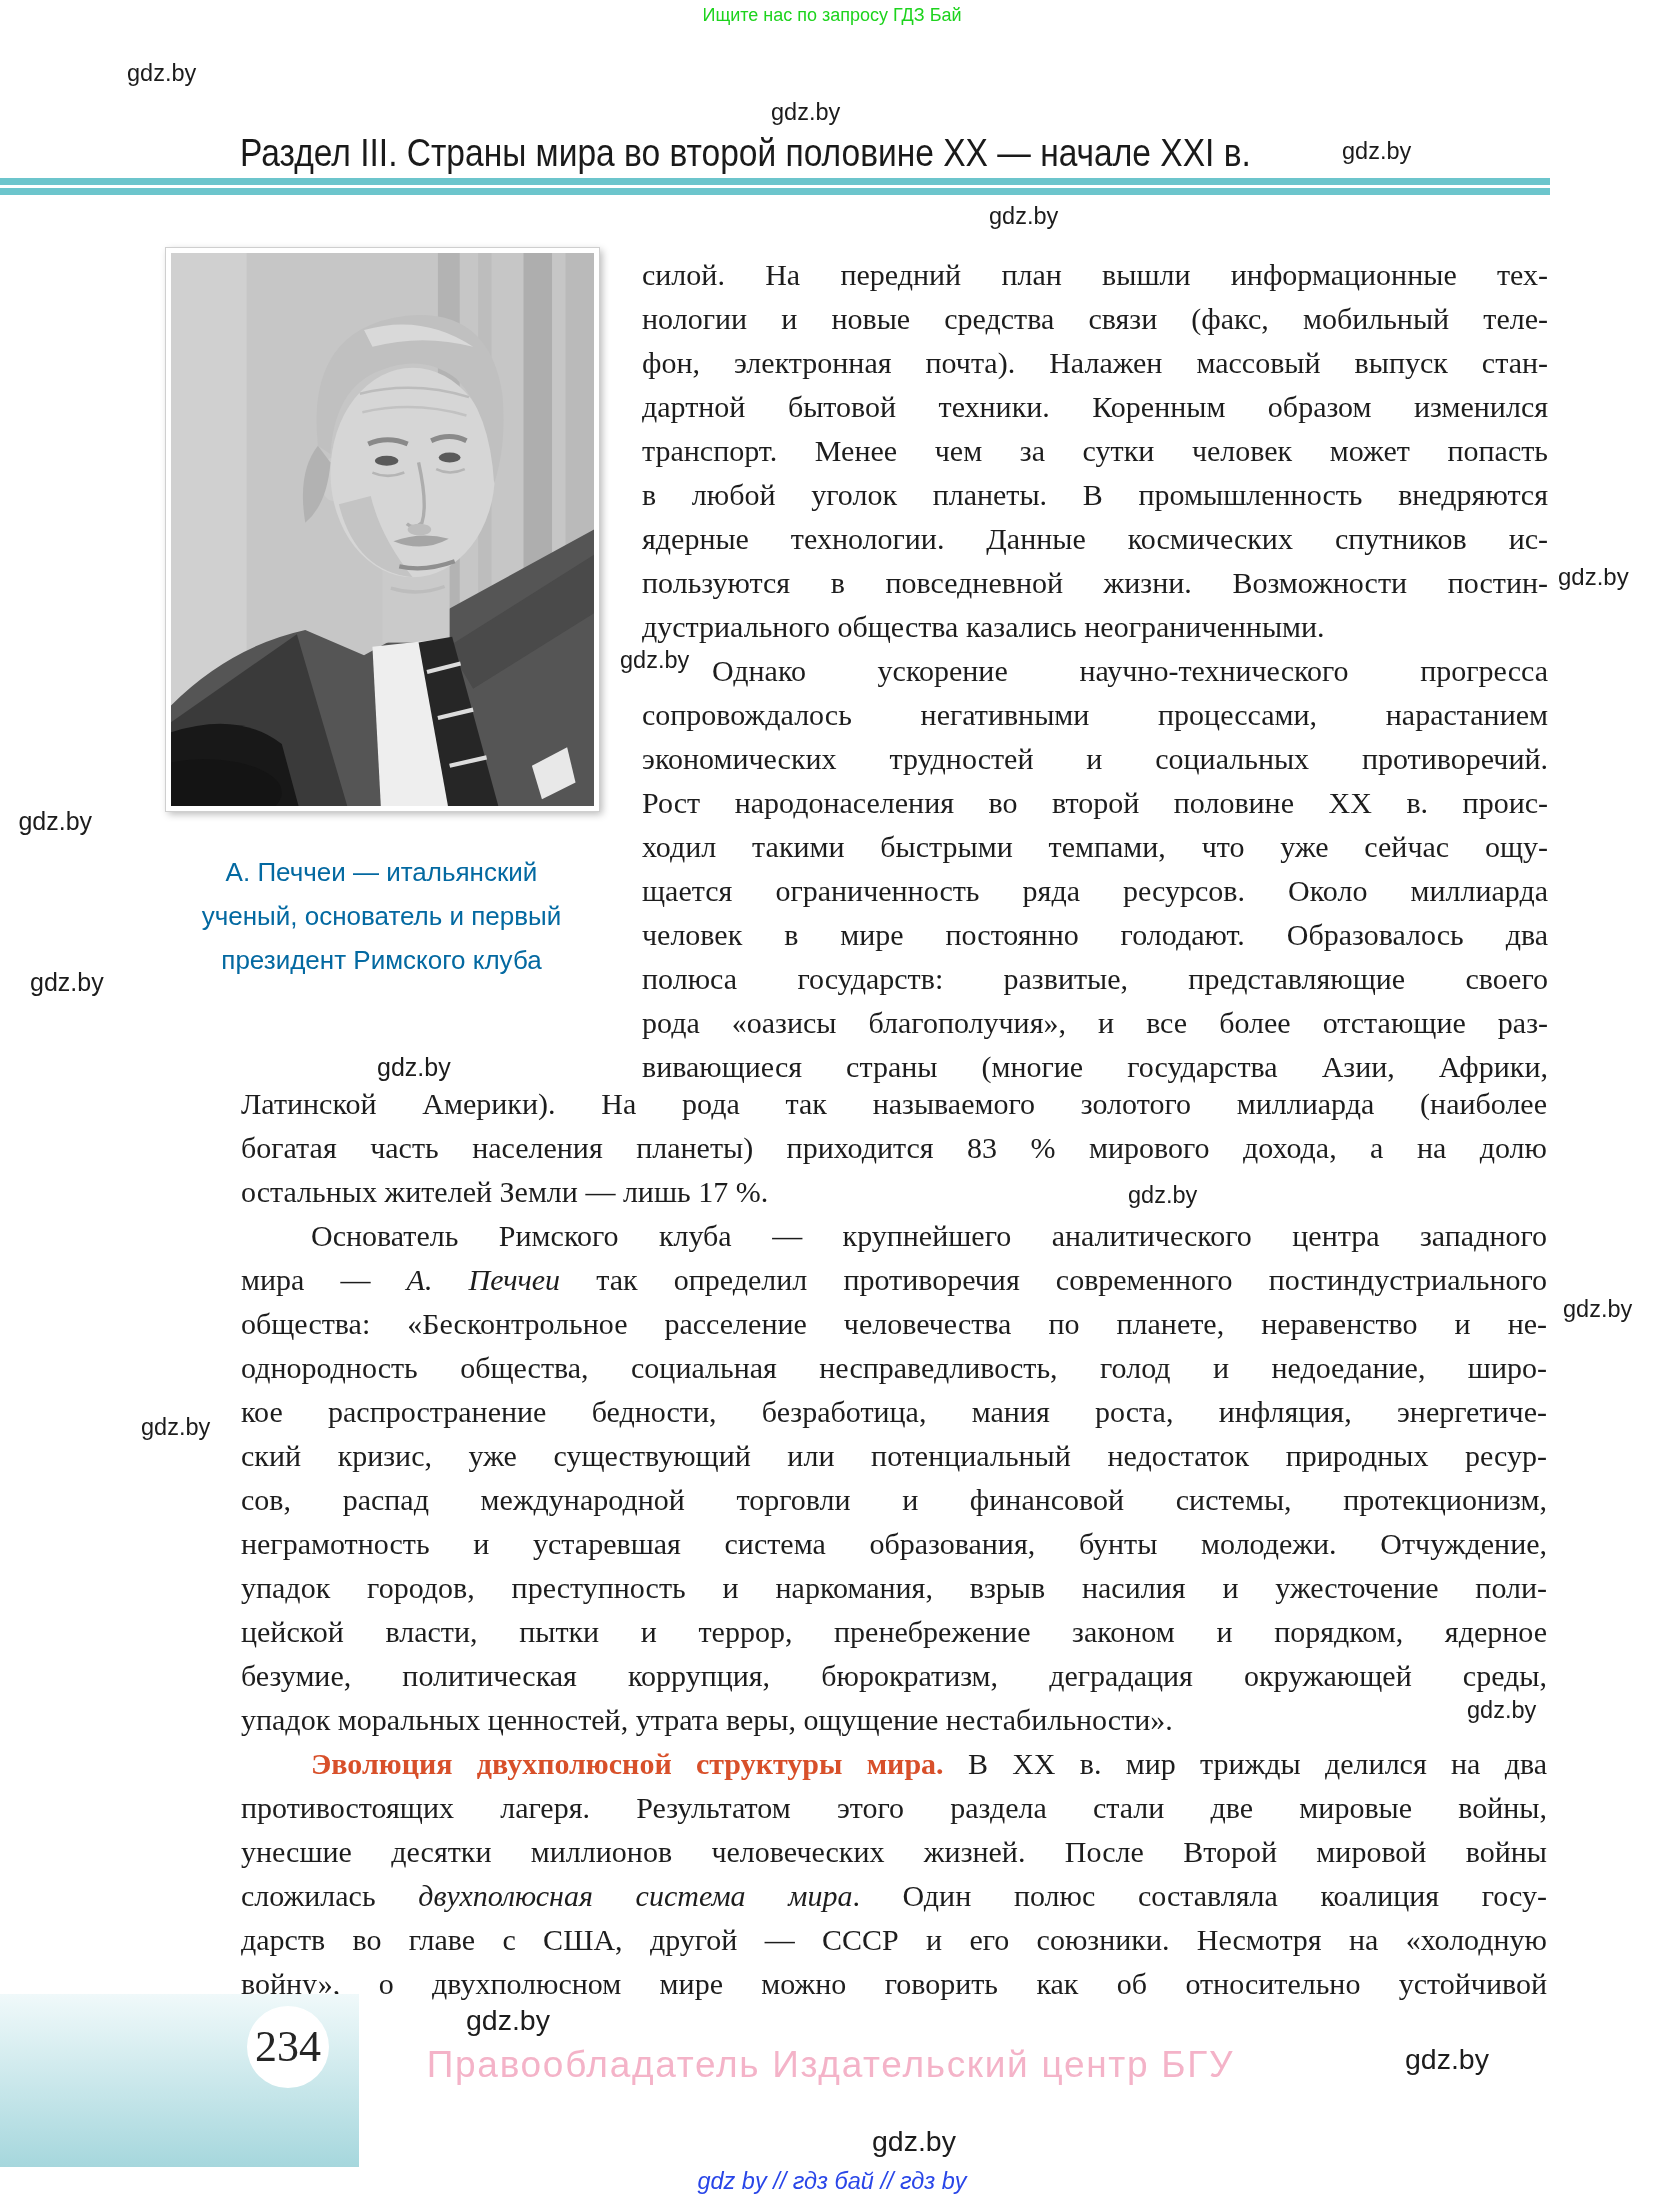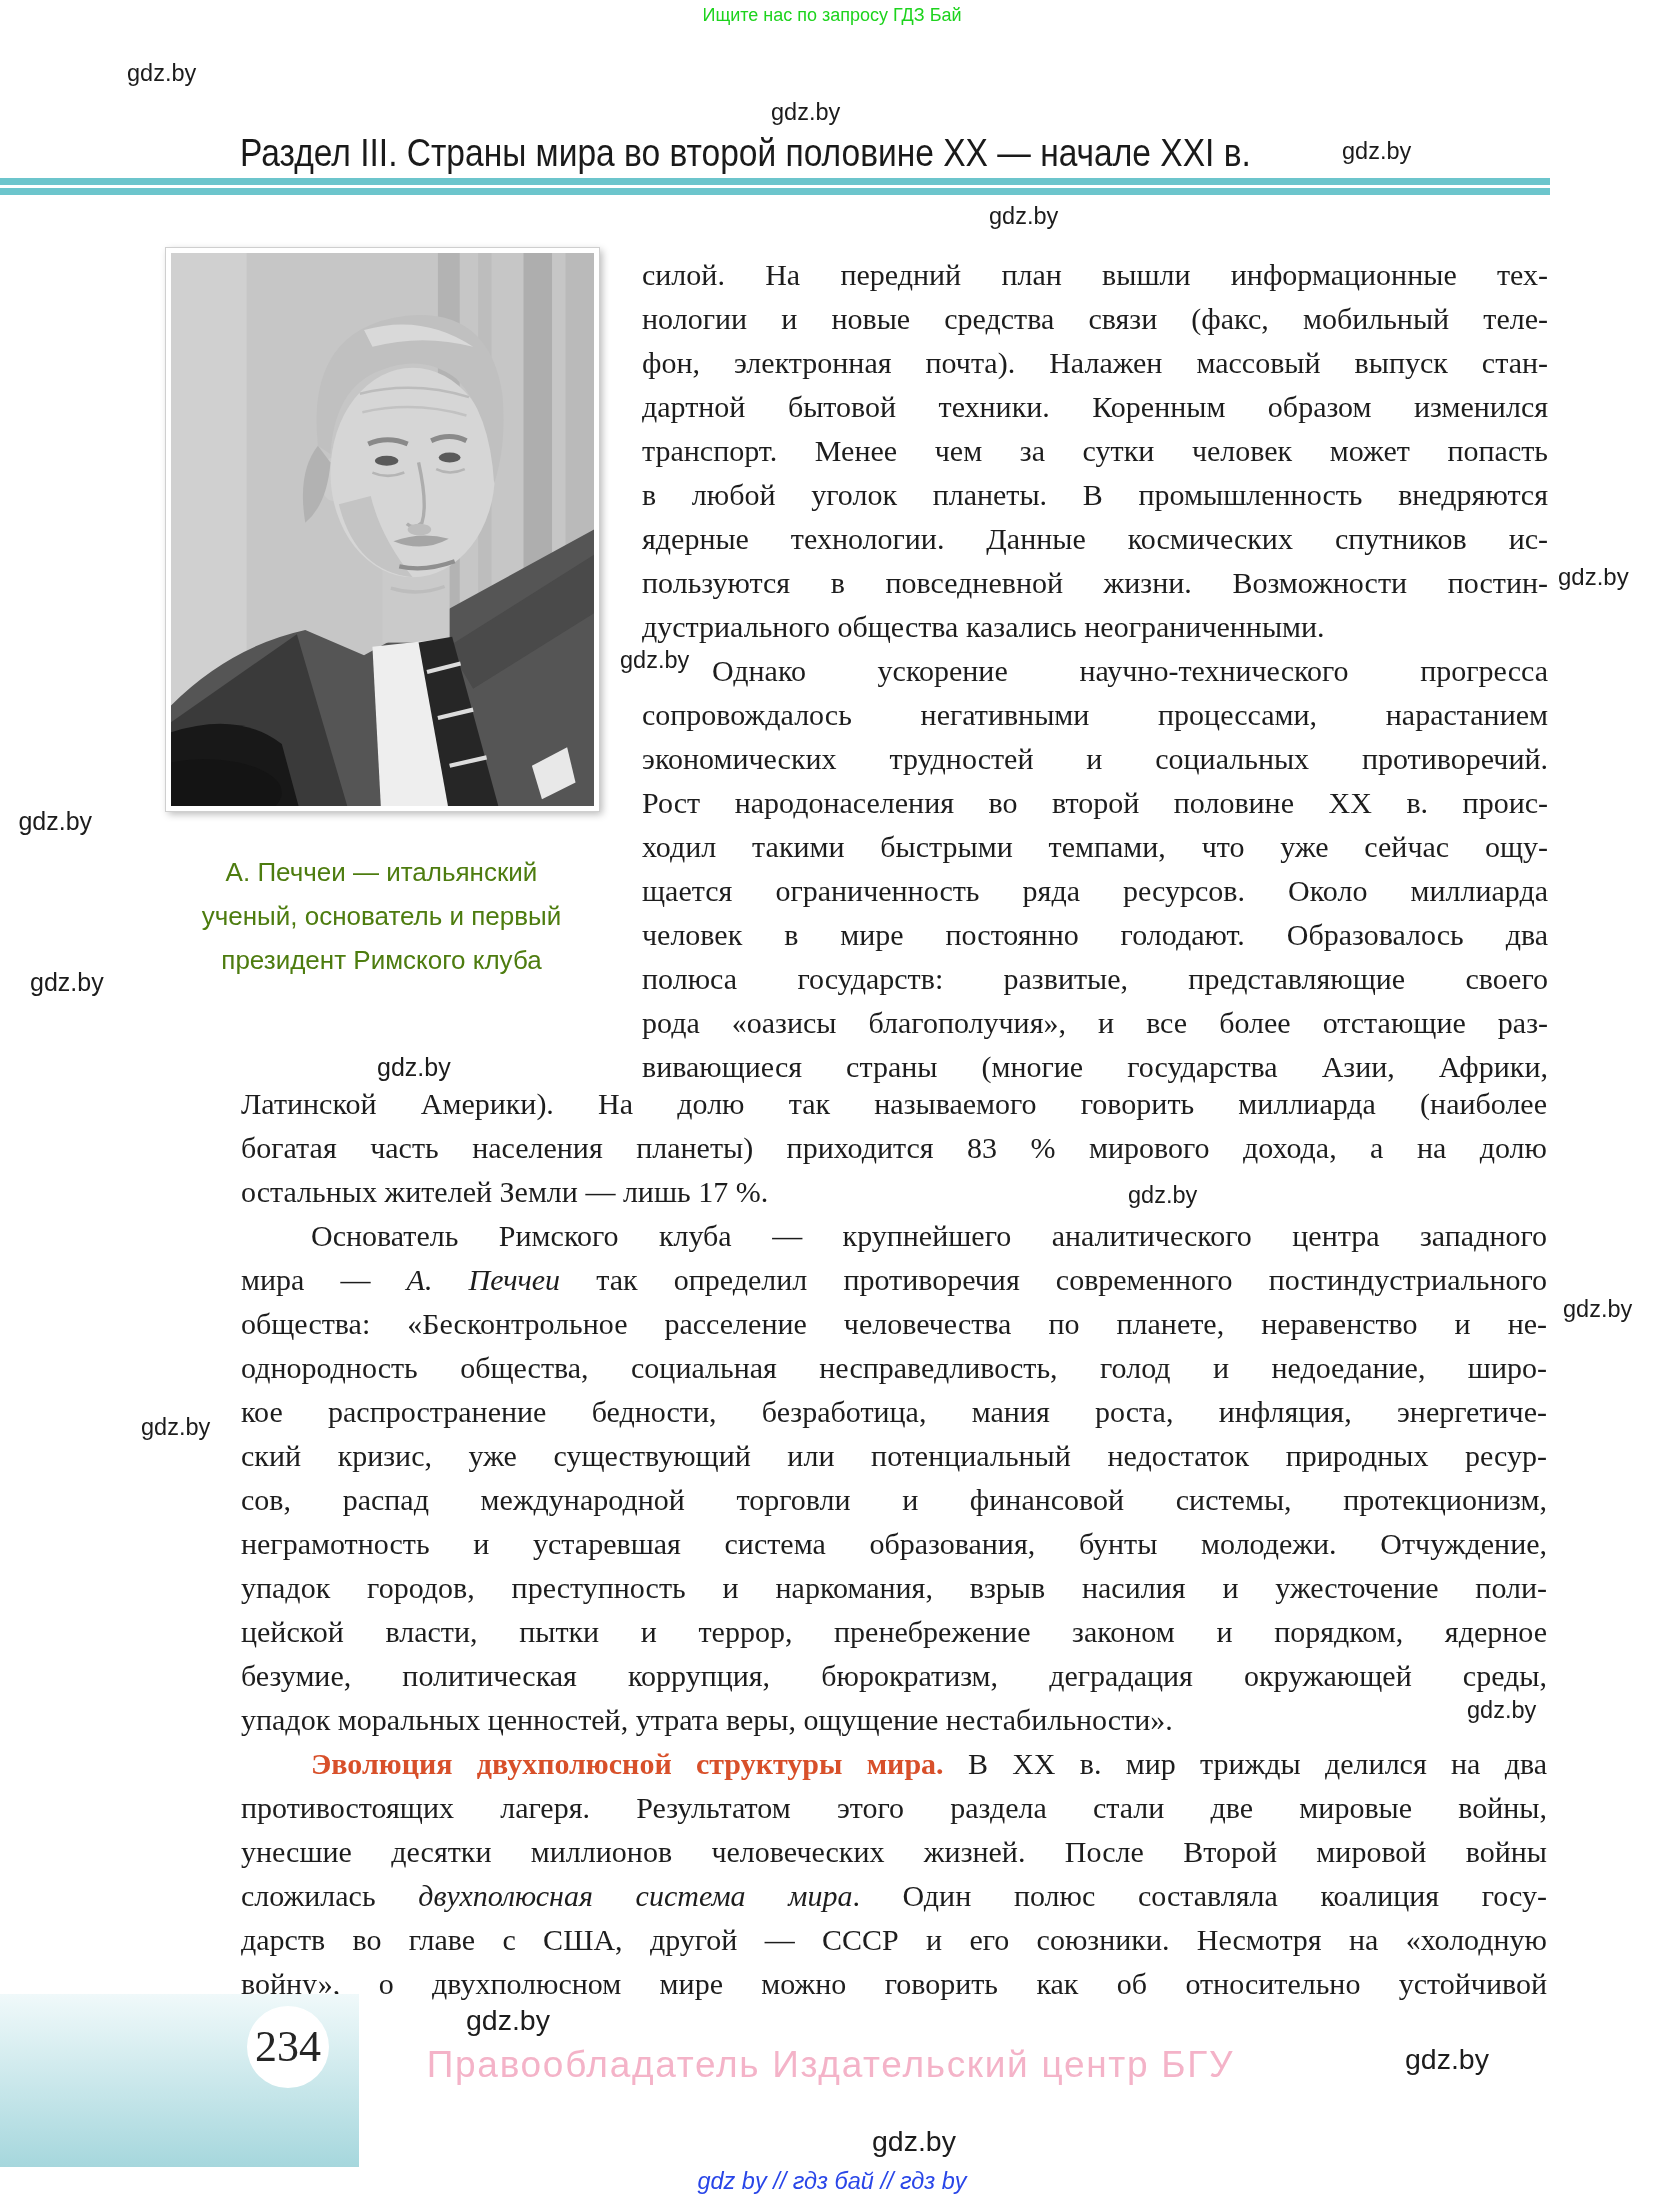--- a/index.html
+++ b/index.html
@@ -14,21 +14,21 @@
   #hdr{position:absolute;left:240px;top:131px;font-size:39px;color:#1a1a1a;
        white-space:nowrap;transform:scaleX(.86);transform-origin:left top;}
   .tealline{position:absolute;left:0;width:1550px;height:6.7px;background:var(--teal);}
   #line1{top:178px;} #line2{top:188px;}
   
   #photo{position:absolute;left:165px;top:247px;width:423px;height:553px;background:#fff;
          padding:5px;border:0.8px solid #cfcfcf;box-shadow:2.5px 3.4px 7.5px rgba(0,0,0,.28);}
   #photo svg{display:block;width:423px;height:553px;}
   
   #caption{position:absolute;left:157px;top:850px;width:449px;text-align:center;
-           font-size:26px;line-height:44px;color:#4d7c0f;}
+           font-size:26px;line-height:44px;color:#0369a1;}
   
   .textblock{position:absolute;font-family:"Liberation Serif", serif;color:#1d1d1d;}
   #coltext{left:642px;top:253px;width:906px;}
   #fulltext{left:241px;top:1082px;width:1306px;}
   .bline{height:44px;font-size:30px;line-height:44px;text-align:justify;text-align-last:justify;
          overflow:hidden;white-space:nowrap;}
   .bline.noj{text-align-last:left;}
   .bline.ind{padding-left:70px;}
   .bi{font-weight:normal;font-style:italic;}
   .hd{font-weight:bold;color:var(--orange);margin-top:32px;}
@@ -117,21 +117,21 @@
       <div class="bline"><span>экономических трудностей и социальных противоречий.</span></div>
       <div class="bline"><span>Рост народонаселения во второй половине XX в. проис-</span></div>
       <div class="bline"><span>ходил такими быстрыми темпами, что уже сейчас ощу-</span></div>
       <div class="bline"><span>щается ограниченность ряда ресурсов. Около миллиарда</span></div>
       <div class="bline"><span>человек в мире постоянно голодают. Образовалось два</span></div>
       <div class="bline"><span>полюса государств: развитые, представляющие своего</span></div>
       <div class="bline"><span>рода «оазисы благополучия», и все более отстающие раз-</span></div>
       <div class="bline"><span>вивающиеся страны (многие государства Азии, Африки,</span></div>
     </div>
   <div id="fulltext" class="textblock">
-      <div class="bline"><span>Латинской Америки). На долю так называемого говорить миллиарда (наиболее</span></div>
+      <div class="bline"><span>Латинской Америки). На рода так называемого золотого миллиарда (наиболее</span></div>
       <div class="bline"><span>богатая часть населения планеты) приходится 83 % мирового дохода, а на долю</span></div>
       <div class="bline noj"><span>остальных жителей Земли — лишь 17 %.</span></div>
       <div class="bline ind"><span>Основатель Римского клуба — крупнейшего аналитического центра западного</span></div>
       <div class="bline"><span>мира — </span><span class="bi">А. Печчеи</span><span> так определил противоречия современного постиндустриального</span></div>
       <div class="bline"><span>общества: «Бесконтрольное расселение человечества по планете, неравенство и не-</span></div>
       <div class="bline"><span>однородность общества, социальная несправедливость, голод и недоедание, широ-</span></div>
       <div class="bline"><span>кое распространение бедности, безработица, мания роста, инфляция, энергетиче-</span></div>
       <div class="bline"><span>ский кризис, уже существующий или потенциальный недостаток природных ресур-</span></div>
       <div class="bline"><span>сов, распад международной торговли и финансовой системы, протекционизм,</span></div>
       <div class="bline"><span>неграмотность и устаревшая система образования, бунты молодежи. Отчуждение,</span></div>

